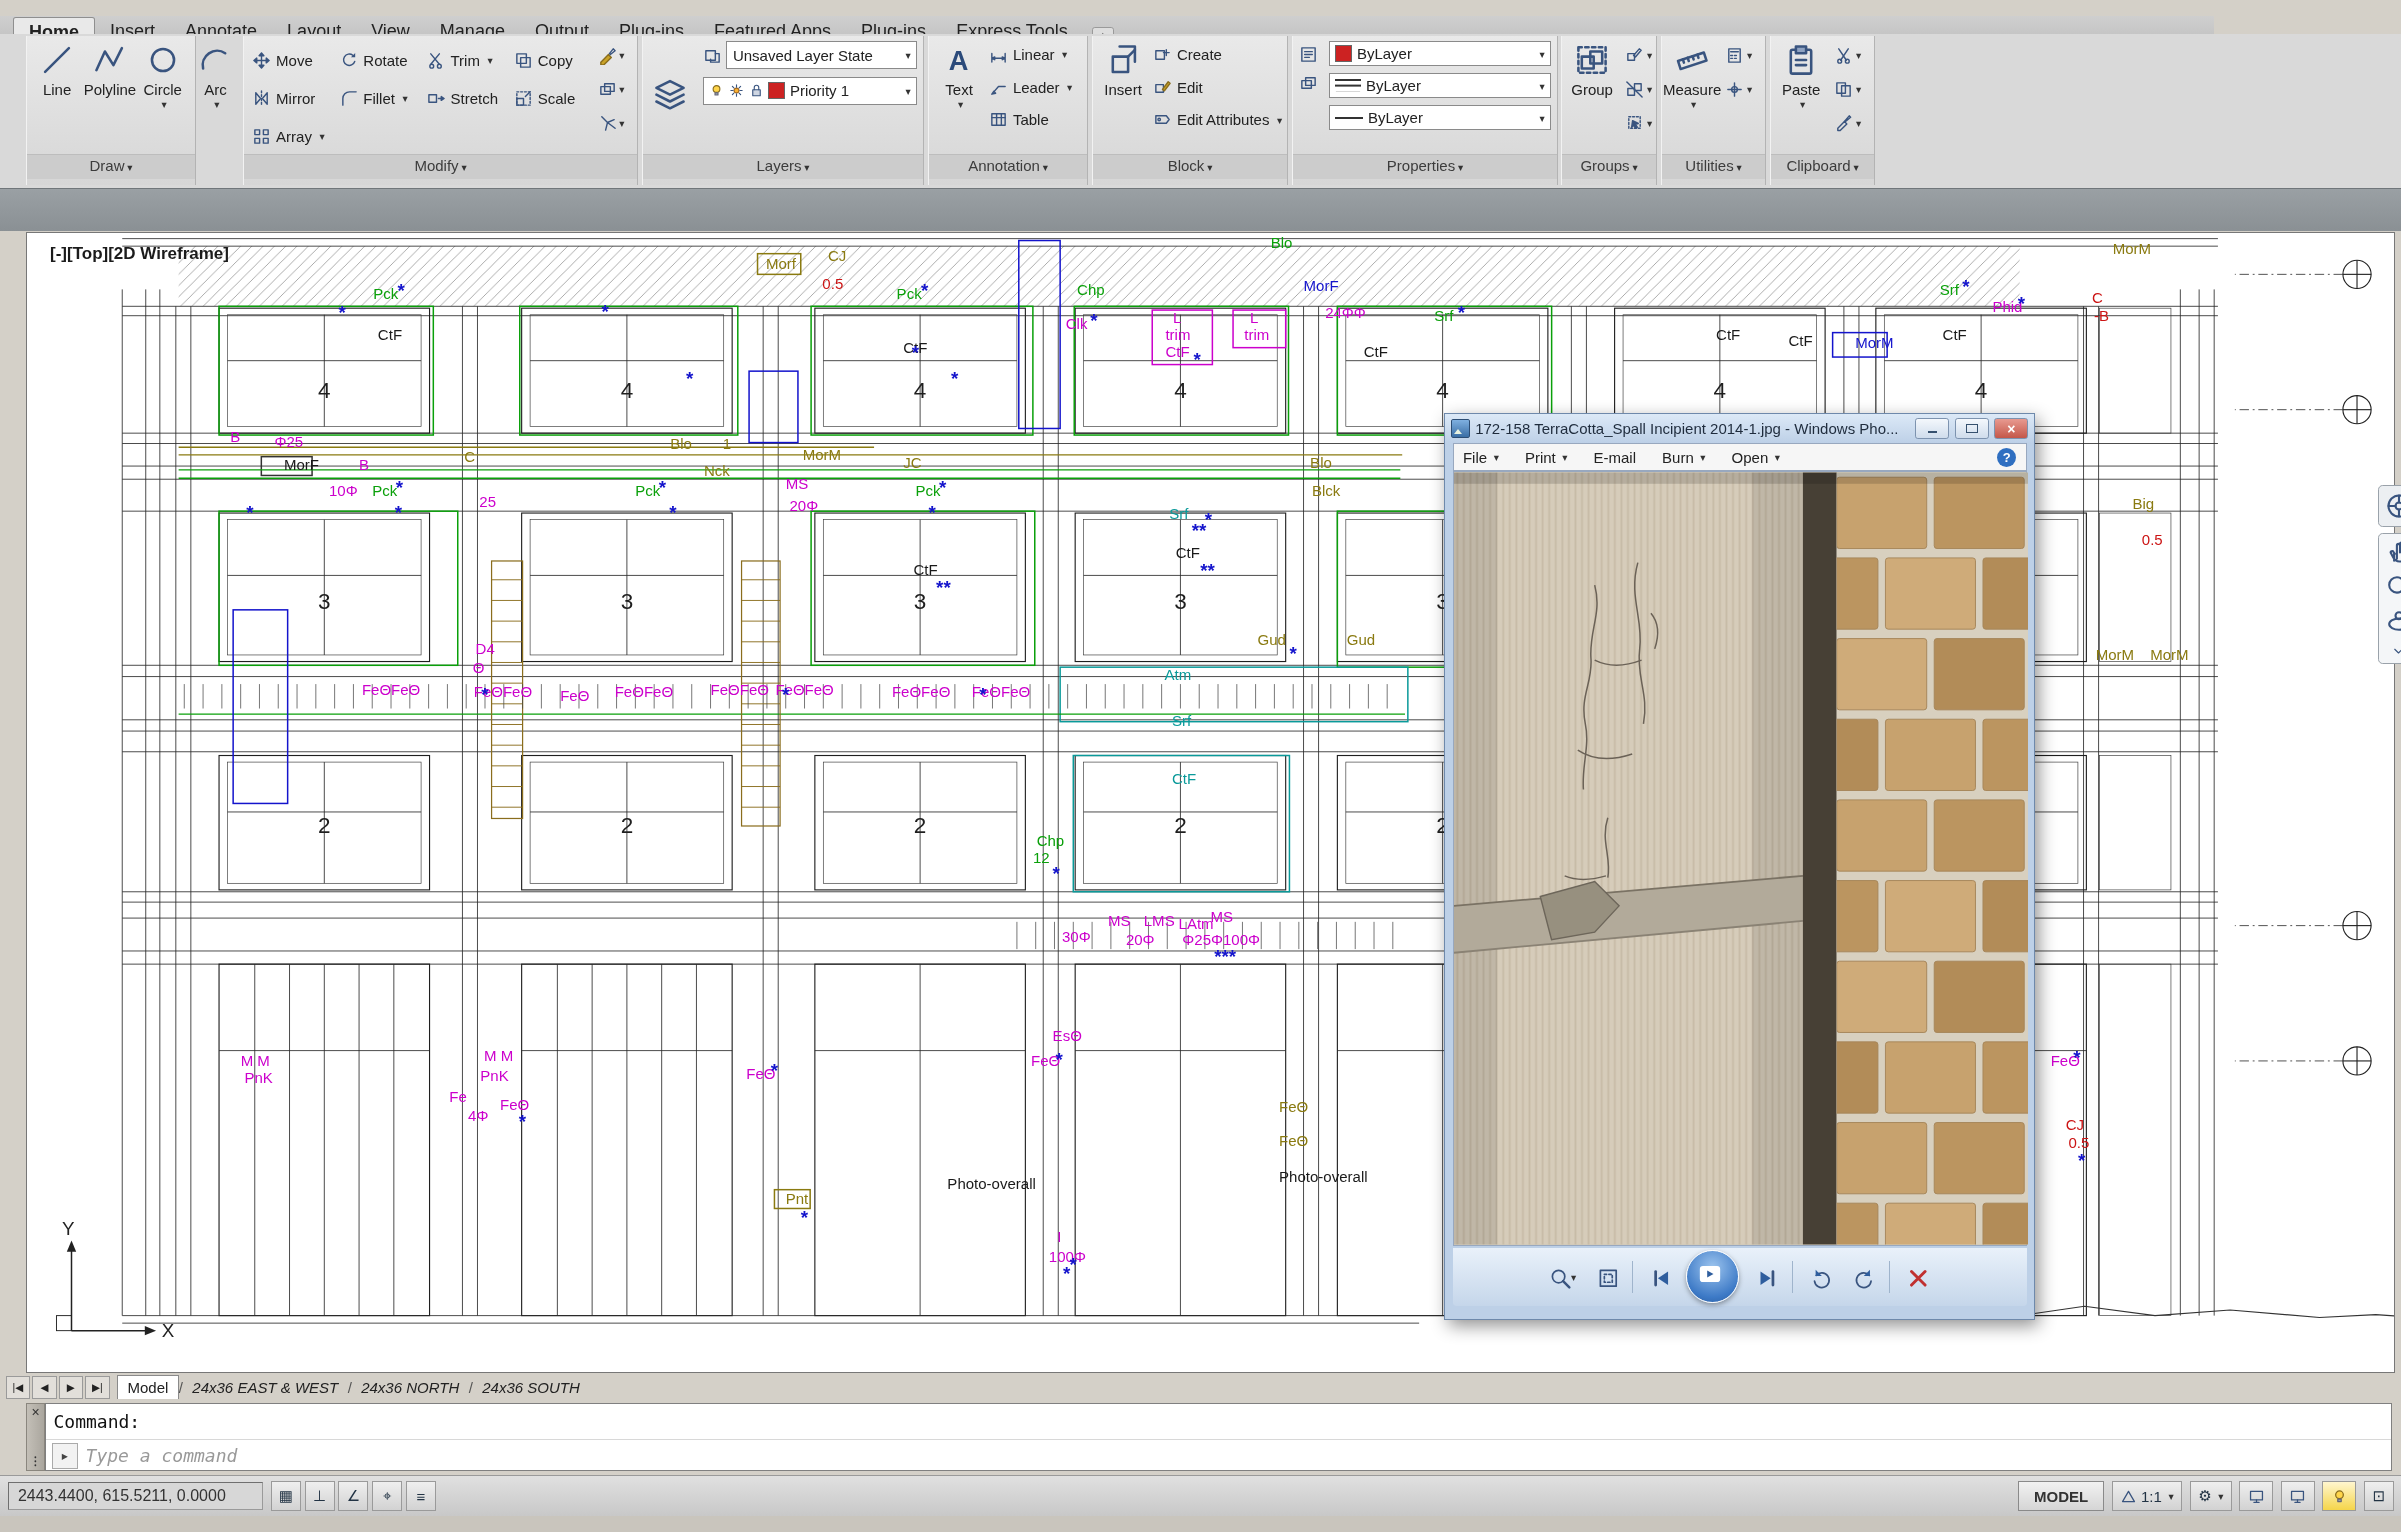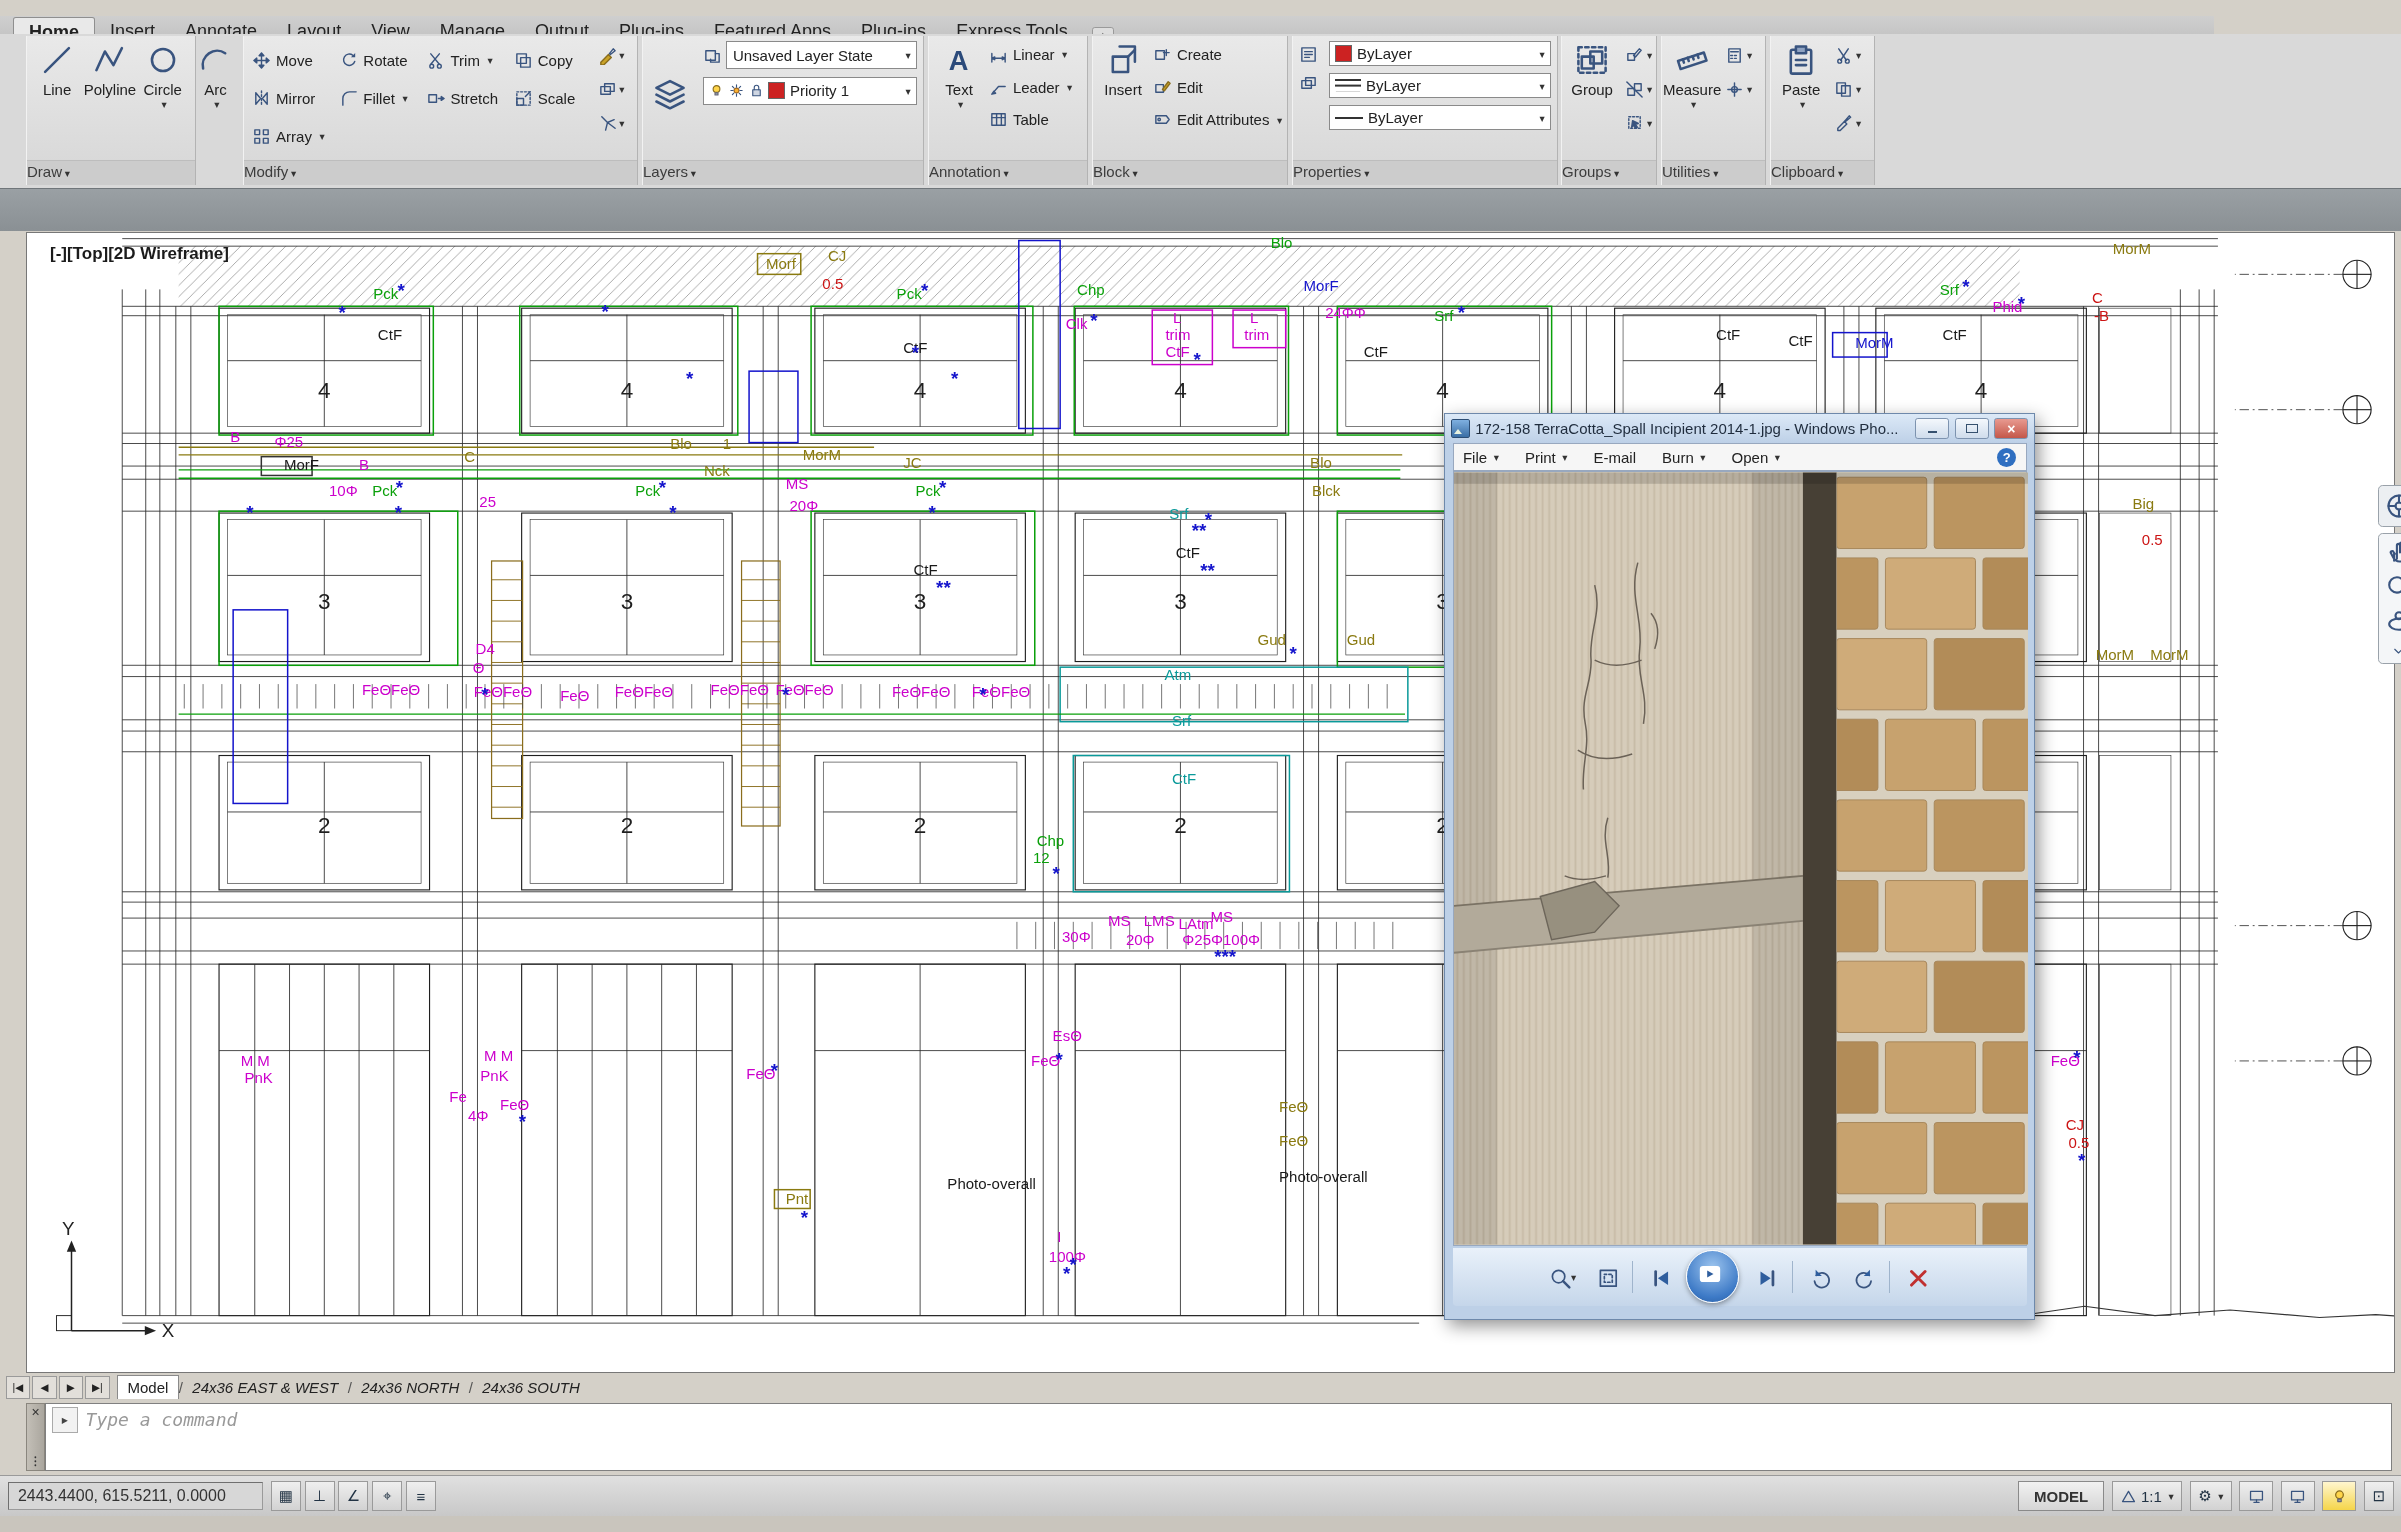--- a/index.html
+++ b/index.html
@@ -11,21 +11,21 @@
     display:flex;align-items:flex-end;padding-left:13px;box-sizing:border-box;}
   .rtab{font-size:18px;padding:4.7px 15px 5.6px;color:#222;cursor:default;}
   .rtab.active{background:#e9e9e9;border:0.9px solid #8f8f8f;border-bottom:none;border-radius:2.8px 2.8px 0 0;font-weight:bold;}
   .ribbon-min{margin-left:9.4px;margin-bottom:4.7px;font-size:12.2px;color:#444;border:0.9px solid #9a9a9a;
     border-radius:2.8px;background:#dedede;padding:0.9px 6.6px;}
   
   .ribbon{position:absolute;left:0;top:34px;width:2401px;height:154px;background:#d9d9d9;}
   .panel{position:absolute;top:1.9px;height:149px;background:linear-gradient(#e9e9e9,#d6d6d6);
     border-right:0.9px solid #b3b3b3;border-left:0.9px solid #f2f2f2;box-sizing:border-box;}
   .pbody{position:absolute;left:0;top:0;right:0;bottom:24.5px;display:flex;align-items:flex-start;padding:5.6px 5.6px 0;box-sizing:border-box;gap:5.6px;}
-  .ptitle{position:absolute;left:0;bottom:0;width:100%;height:24.5px;line-height:22.6px;text-align:left;
+  .ptitle{position:absolute;left:0;bottom:6px;width:100%;height:24.5px;line-height:22.6px;text-align:center;
     font-size:15px;color:#3c3c3c;background:#cccccc;border-top:0.9px solid #bdbdbd;box-sizing:border-box;}
   .arr{font-size:10.4px;color:#333;margin-left:2.8px;}
   .bigrow{display:flex;gap:3.8px;}
   .bigbtn{width:49px;display:flex;flex-direction:column;align-items:center;padding:1.9px 0;}
   .blabel{font-size:15px;margin-top:3.8px;white-space:nowrap;}
   .ic{display:inline-block;}
   .ic svg{width:100%;height:100%;display:block;}
   .ic.big{width:34px;height:34px;}
   .ic.sm{width:19px;height:19px;}
   .ic.xs{width:15px;height:15px;}
@@ -1375,20 +1375,21 @@
         <span class="lttab">24x36 SOUTH</span>
       </div>
   </div>
 
   <div class="cmdarea">
     <div class="cmdstrip">
       <span class="cmdx">×</span>
       <span class="cmdx">⁝</span>
     </div>
     <div class="cmdbox">
+      <div class="cmdrow1">Command:</div>
       <div class="cmdrow2">
         <span class="cmdicon">▸</span>
         <span class="cmdph">Type a command</span>
       </div>
     </div>
   </div>
 
   <div class="statusbar">
     <div class="coords">2443.4400, 615.5211, 0.0000</div>
     <div id="stoggles" style="display:flex;gap:3.8px">

